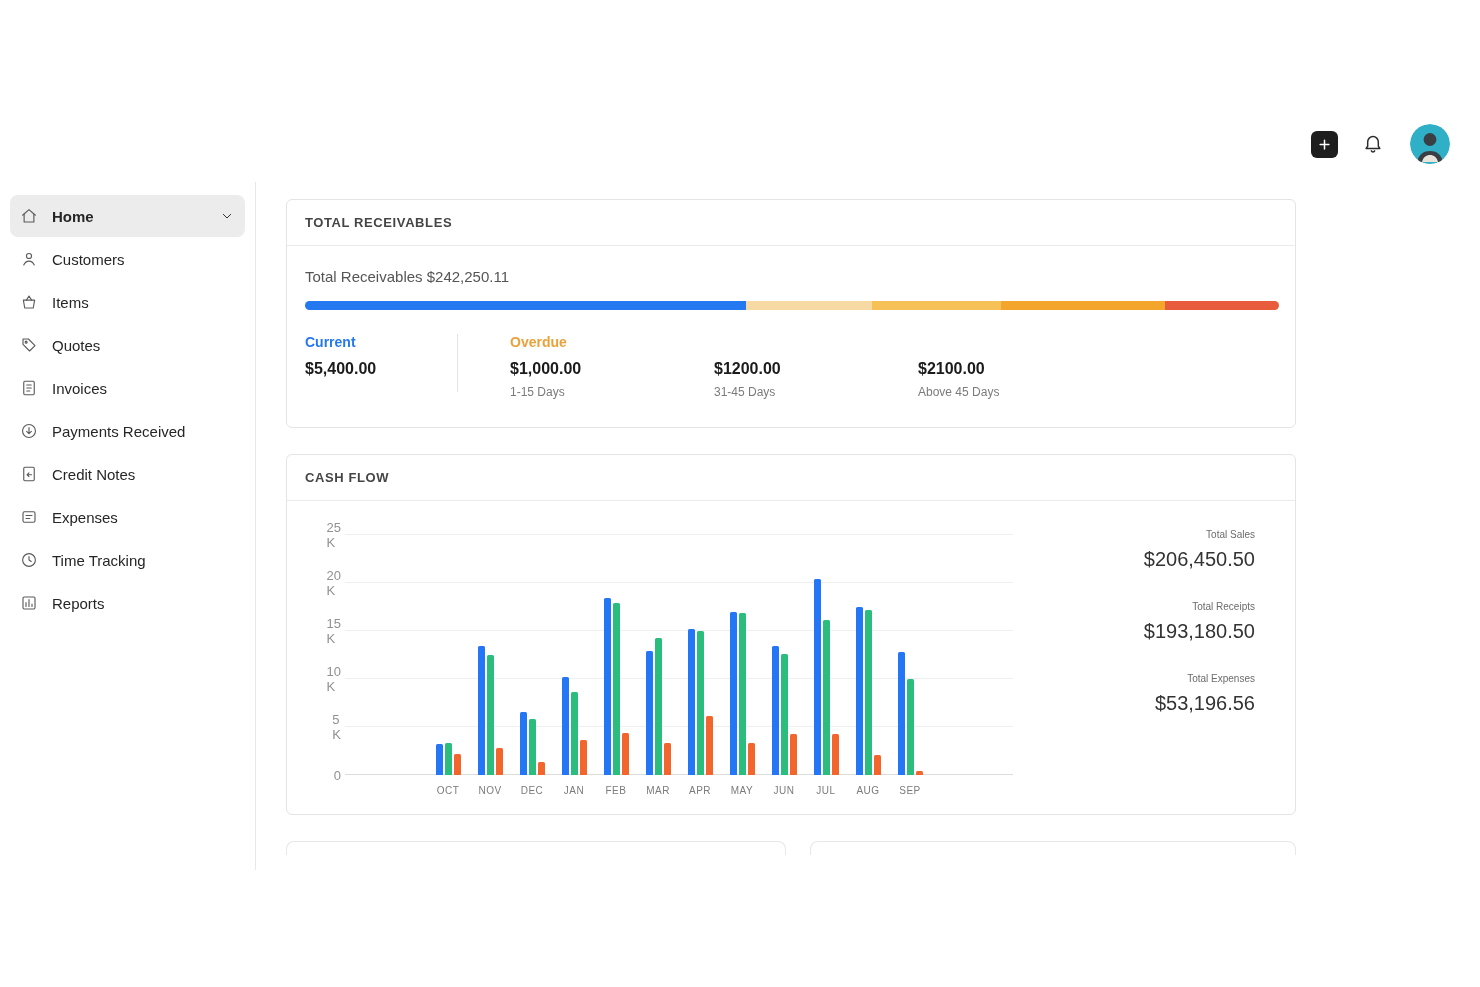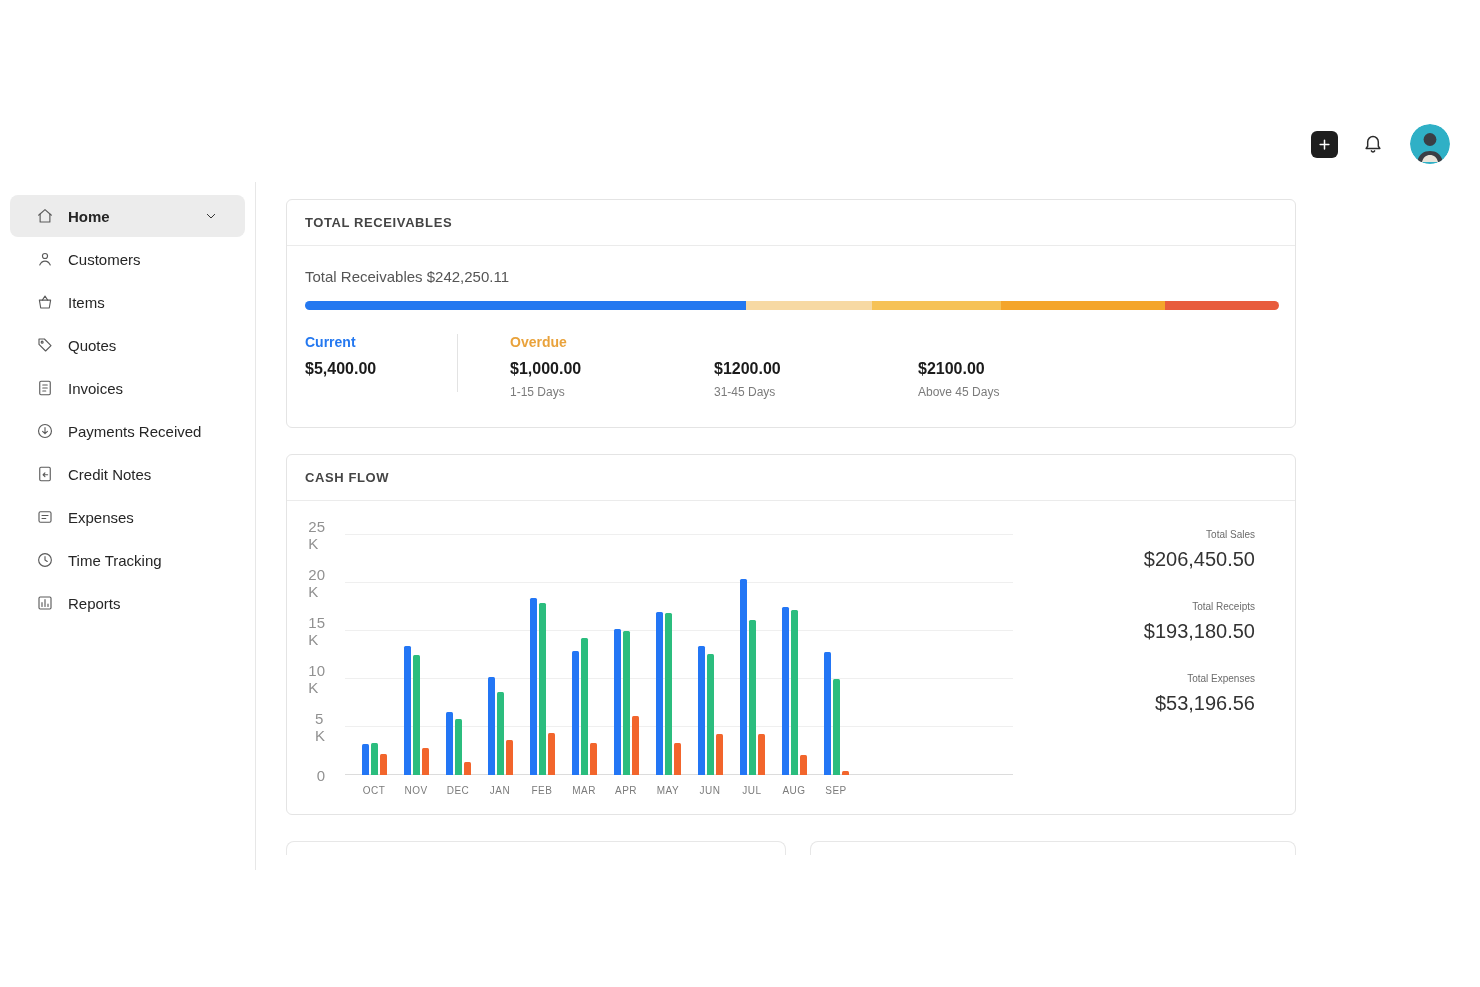--- a/index.html
+++ b/index.html
@@ -26,21 +26,21 @@
   .bell-btn { width:24px; height:24px; color:#2b2b2b; cursor:pointer; }
   .bell-btn svg { width:22px; height:22px; }
   .avatar { width:40px; height:40px; border-radius:50%; overflow:hidden; cursor:pointer; }
   .avatar svg { width:40px; height:40px; display:block; }
 
   
   .body-row { display:flex; align-items:stretch; margin-top:6px; height:688px; }
   .sidebar { width:256px; border-right:1px solid #e7e7e7; padding-top:12px; flex:none; }
   .sidebar ul { list-style:none; }
   .side-item { display:flex; align-items:center; gap:14px; height:42px;
-    margin:1px 10px; padding:0 26px; border-radius:8px; cursor:pointer; }
+    margin:1px 10px; padding:0 10px; border-radius:8px; cursor:pointer; }
   .side-item.selected { background:#ececec; }
   .side-item.selected .s-label { font-weight:700; }
   .s-icon { width:18px; height:18px; color:#5a5a5a; flex:none; display:flex; }
   .s-icon svg { width:18px; height:18px; }
   .s-label { font-size:15px; color:#262626; }
   .chev { margin-left:auto; width:16px; height:16px; color:#333; display:flex; }
   .chev svg { width:16px; height:16px; }
 
   .content { flex:1; padding:17px 0 0 30px; }
   .card { width:1010px; background:#fff; border:1px solid #e4e4e4; border-radius:6px;
@@ -58,26 +58,26 @@
   .bucket.first { width:152px; }
   .bucket-divider { width:1px; height:58px; background:#e3e3e3; margin-right:52px; flex:none; }
   .bk-label { font-size:14px; font-weight:700; min-height:17px; }
   .bk-amount { font-size:16px; font-weight:700; color:#1b1b1b; margin-top:9px; }
   .bk-sub { font-size:12px; color:#7b7b7b; margin-top:7px; min-height:14px; }
 
   
   .cf-body { display:flex; padding:24px 0 18px 18px; }
   .chart-wrap { display:flex; flex:1; }
   .yaxis { width:40px; position:relative; height:240px; margin-top:10px; flex:none; }
-  .ytick { position:absolute; right:20px; font-size:15px; color:#919191; transform:translateY(50%);margin-left:32px; }
+  .ytick { position:absolute; right:4px; font-size:13px; color:#919191; transform:translateY(50%);margin-left:32px; }
   .plot-col { flex:1; margin-top:10px; padding-right:24px; }
   .plot { position:relative; height:240px; }
   .gridline { position:absolute; left:0; right:0; height:1px; background:#efefef; }
   .gridline.zero { background:#dcdcdc; }
-  .groups, .xlabels { display:flex; justify-content:flex-start; padding:0 8px; }
+  .groups, .xlabels { display:flex; justify-content:center; padding:0 8px; }
   .groups { position:absolute; left:0; right:0; bottom:0; top:0; align-items:flex-end; }
   .bar-group { width:42px; display:flex; justify-content:center; align-items:flex-end; gap:2px; }
   .bar { width:7px; border-radius:1.5px 1.5px 0 0; }
   .xlabels { margin-top:10px; }
   .xlabel { width:42px; text-align:center; font-size:10px; color:#7b7b7b; letter-spacing:.5px; }
 
   .cf-totals { width:258px; flex:none; padding:4px 40px 0 0; display:flex;
     flex-direction:column; align-items:flex-end; }
   .total-item { text-align:right; margin-bottom:30px; }
   .total-label { font-size:10px; color:#6b6b6b; margin-bottom:8px; }

